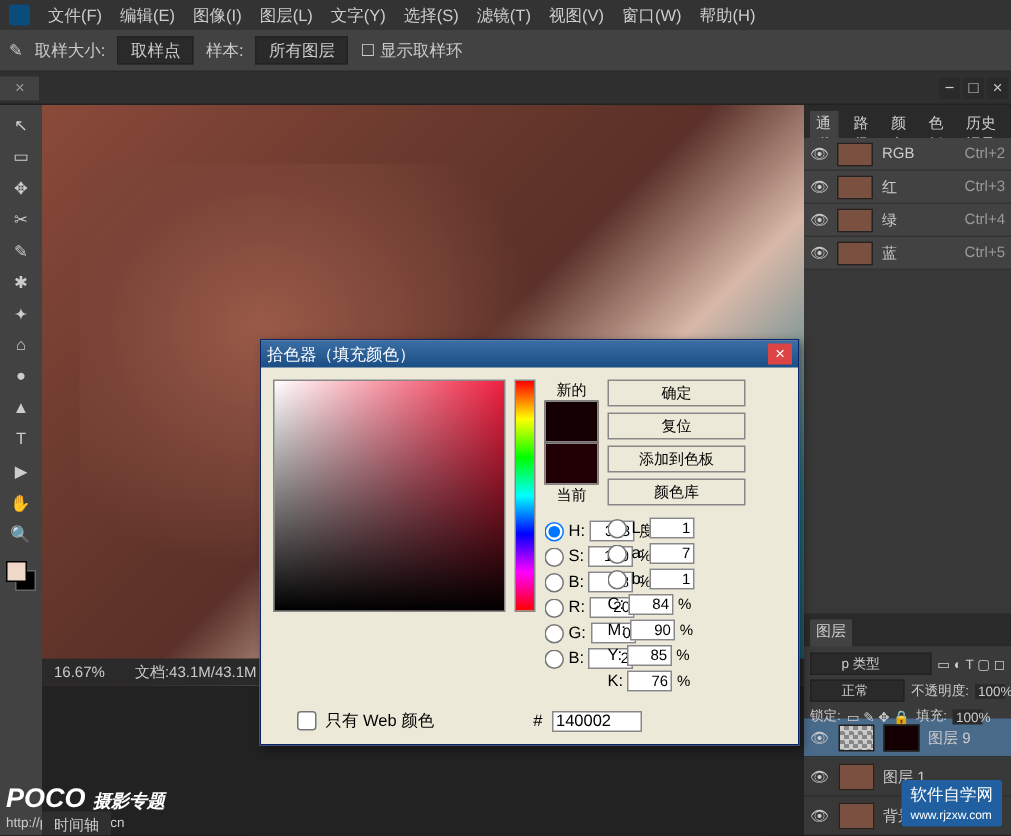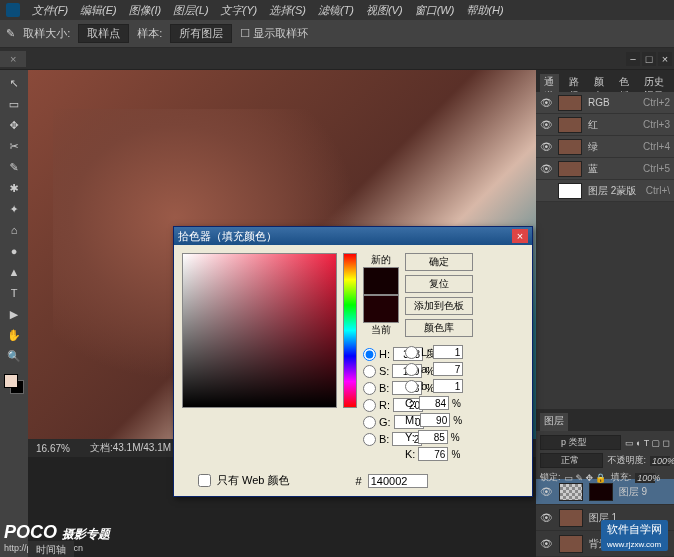--- a/index.html
+++ b/index.html
@@ -1,19 +1,19 @@
 <!DOCTYPE html>
 <html><head>
 <meta charset="utf-8">
 <style>
 * { margin:0; padding:0; box-sizing:border-box; font-family:"Microsoft YaHei",SimSun,sans-serif; }
 body { background:#1a1a1a; width:674px; height:557px; overflow:hidden; position:relative; font-size:11px; color:#ccc; }
 .topbar { height:20px; background:#333; display:flex; align-items:center; padding:0 6px; gap:12px; }
 .topbar .logo { width:14px; height:14px; background:#0a4d7a; border-radius:2px; }
-.topbar span { color:#ccc; cursor:pointer;font-style:italic; }
+.topbar span { color:#ccc; cursor:pointer; }
 .optbar { height:28px; background:#424242; display:flex; align-items:center; padding:0 6px; gap:8px; border-bottom:1px solid #2a2a2a; }
 .optbar .sel { background:#2a2a2a; padding:1px 8px; border:1px solid #222; }
 .doctab { height:22px; background:#2f2f2f; display:flex; align-items:center; border-bottom:1px solid #222; }
 .doctab .tab { background:#424242; padding:2px 10px; display:flex; align-items:center; gap:6px; }
 .doctab .tab .x { color:#999; }
 .doctab .wctrl { margin-left:auto; display:flex; gap:2px; padding-right:2px; }
 .doctab .wctrl span { width:14px; height:14px; background:#2a2a2a; display:inline-flex; align-items:center; justify-content:center; }
 .main { display:flex; height:487px; }
 .tools { width:28px; background:#424242; display:flex; flex-direction:column; align-items:center; padding-top:4px; gap:3px; }
 .tools .tool { width:20px; height:18px; display:flex; align-items:center; justify-content:center; color:#ccc; cursor:pointer; }
@@ -30,21 +30,21 @@
 .ptabs .act { background:#424242; }
 .chanlist { background:#424242; }
 .chan { height:22px; display:flex; align-items:center; padding:0 4px; gap:6px; border-bottom:1px solid #333; font-size:10px; }
 .chan .eye { width:12px; }
 .chan .th { width:24px; height:16px; background:#7a5040; border:1px solid #222; }
 .chan .sc { margin-left:auto; color:#999; }
 .layersec { margin-top:auto; }
 .layeropt { height:48px; background:#3a3a3a; padding:4px; display:flex; flex-direction:column; gap:3px; font-size:9px; }
 .layeropt .row { display:flex; align-items:center; gap:4px; }
 .layeropt .sel { background:#2a2a2a; padding:0 20px; border:1px solid #222; flex:1; }
-.layeropt .val { background:#2a2a2a; padding:0 2px; width:20px; text-align:right;font-style:italic; }
+.layeropt .val { background:#2a2a2a; padding:0 2px; width:20px; text-align:right; }
 .layerlist .lrow { height:26px; display:flex; align-items:center; padding:0 4px; gap:6px; border-bottom:1px solid #2f2f2f; font-size:10px; }
 .layerlist .lrow.sel { background:#4a6a8a; }
 .layerlist .lrow .th { width:24px; height:18px; background:#7a5040; border:1px solid #222; }
 .layerlist .lrow .th.trans { background:repeating-conic-gradient(#888 0% 25%,#ccc 0% 50%) 0 0/6px 6px; }
 .layerlist .lrow .th.fill { background:#140002; }
 
 .dlg { position:absolute; left:173px; top:226px; width:360px; background:#ece9d8; border:1px solid #0a246a; box-shadow:2px 2px 6px rgba(0,0,0,.5); font-size:11px; color:#000; }
 .dlg .titlebar { height:18px; background:linear-gradient(#3a6ea5,#1a4e85); color:#fff; display:flex; align-items:center; padding:0 4px; }
 .dlg .titlebar .x { margin-left:auto; width:16px; height:14px; background:#d44; color:#fff; text-align:center; line-height:14px; }
 .dlg .body { padding:8px; display:flex; gap:6px; }
@@ -55,21 +55,21 @@
 .dlg .prev .lbl { font-size:10px; text-align:center; }
 .dlg .prev .sw { width:36px; height:28px; border:1px solid #888; }
 .dlg .prev .new { background:#140002; }
 .dlg .prev .cur { background:#200004; }
 .dlg .numcols { display:flex; gap:8px; margin-top:4px; }
 .dlg .numcol { display:flex; flex-direction:column; gap:3px; }
 .dlg .numrow { display:flex; align-items:center; gap:3px; }
 .dlg .numrow input[type=text] { width:30px; height:14px; font-size:10px; border:1px solid #888; padding:0 2px; text-align:right; }
 .dlg .numrow .u { width:12px; font-size:10px; }
 .dlg .btns { display:flex; flex-direction:column; gap:4px; }
-.dlg .btns button { width:68px; height:18px; background:#ece9d8; border:1px solid #888; font-size:10px; cursor:pointer; }
+.dlg .btns button { width:92px; height:18px; background:#ece9d8; border:1px solid #888; font-size:10px; cursor:pointer; }
 .dlg .footer { padding:4px 8px 8px; display:flex; align-items:center; gap:6px;margin-left:16px; }
 .dlg .hex { width:60px; height:14px; border:1px solid #888; font-size:11px; padding:0 2px; }
 .watermark { position:absolute; left:4px; bottom:4px; color:#fff; font-size:18px; font-weight:bold; font-style:italic; }
 .watermark .sub { font-size:9px; display:block; font-weight:normal; font-style:normal; color:#ccc; }
 .watermark2 { position:absolute; right:6px; bottom:6px; background:#2060a0; color:#fff; padding:2px 6px; font-size:11px; border-radius:2px; }
 .timeline { position:absolute; left:28px; bottom:0; height:16px; background:#2f2f2f; padding:2px 8px; font-size:10px; }
 </style>
 </head>
 <body>
 
@@ -163,26 +163,20 @@
           <span class="th"></span>
           <span>绿</span>
           <span class="sc">Ctrl+4</span>
         </div>
       <div class="chan">
           <span class="eye">👁</span>
           <span class="th"></span>
           <span>蓝</span>
           <span class="sc">Ctrl+5</span>
         </div>
-      <div class="chan">
-          <span class="eye"></span>
-          <span class="th" style="background:#fff"></span>
-          <span>图层 2蒙版</span>
-          <span class="sc">Ctrl+\</span>
-        </div>
     </div>
 
     <div class="layersec">
       <div class="ptabs">
           <span class="act">图层</span>
         </div>
       <div class="layeropt">
         <div class="row">
             <span class="sel">p 类型</span>
             <span>▭ ◐ T ▢ ◻</span>

